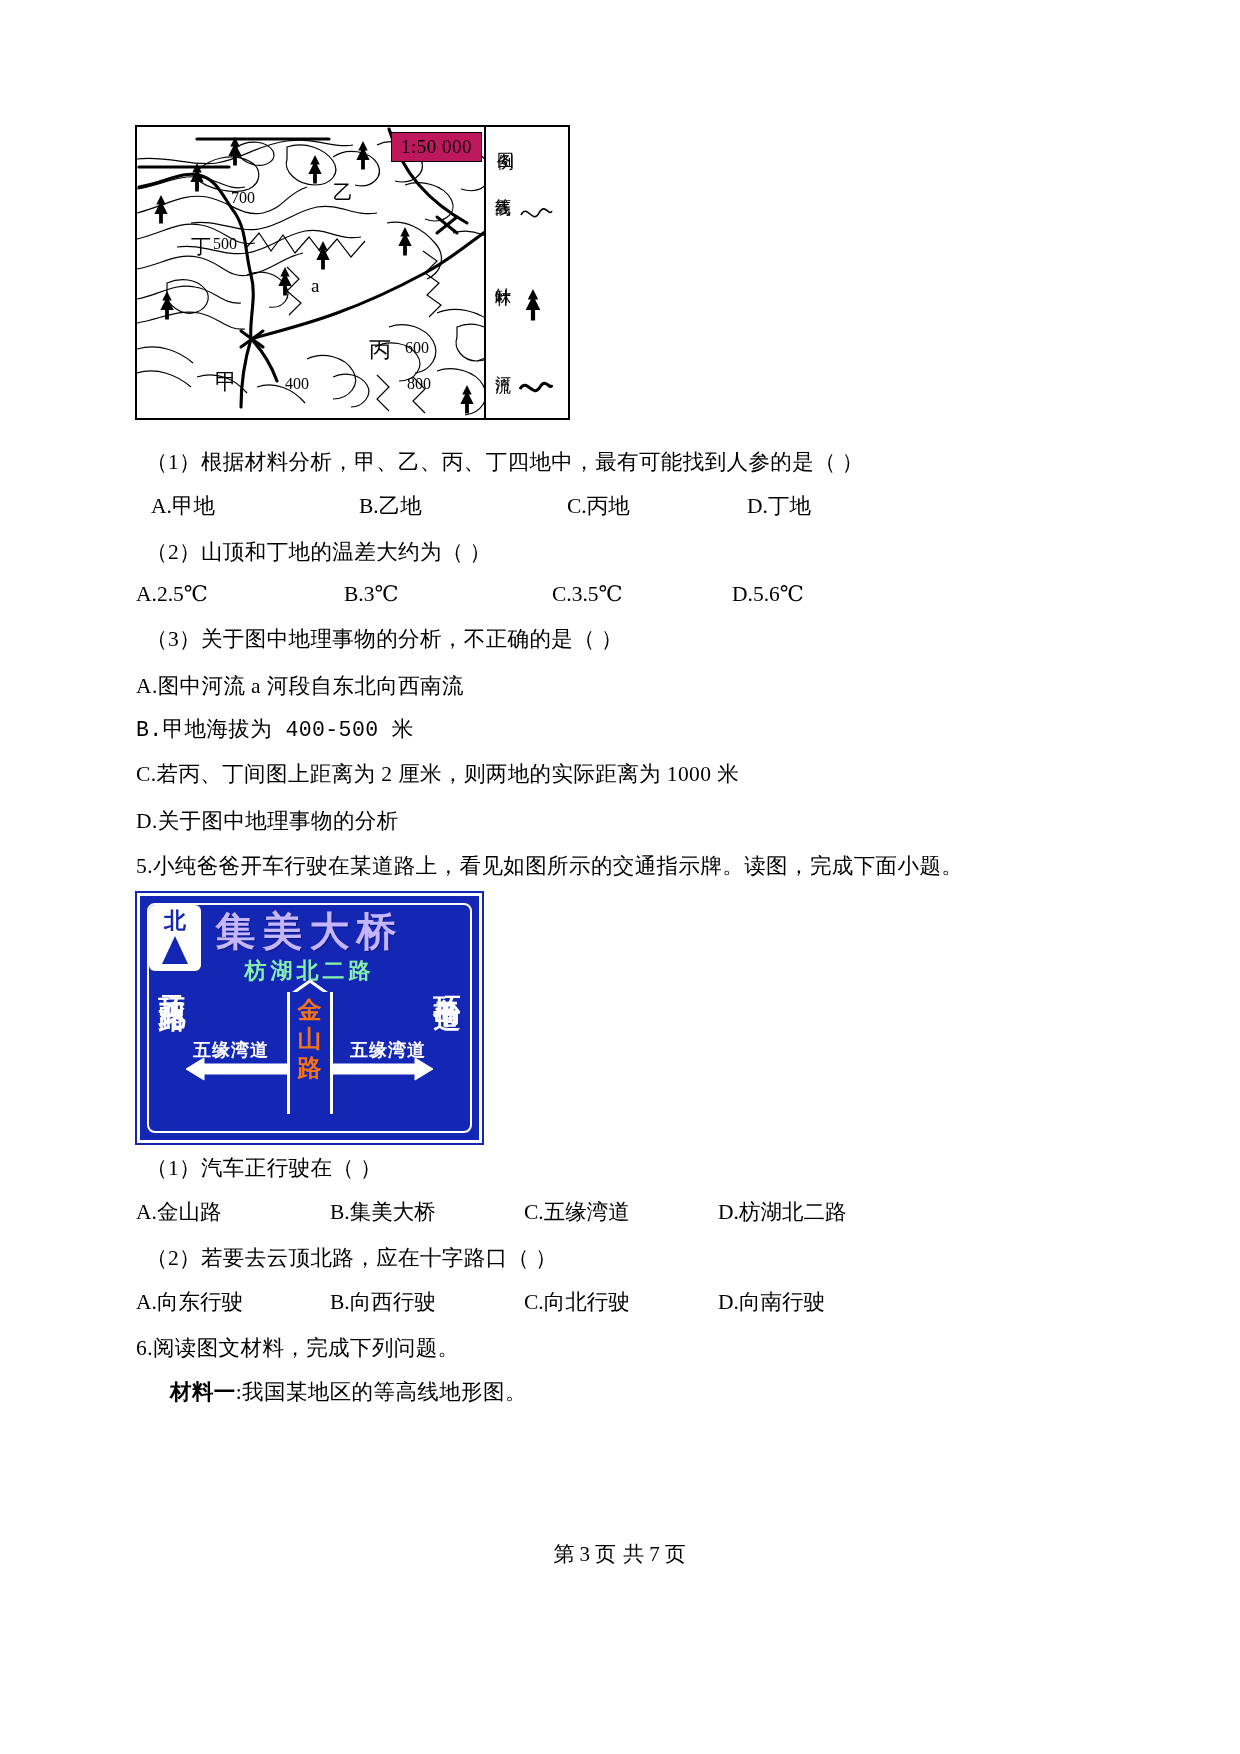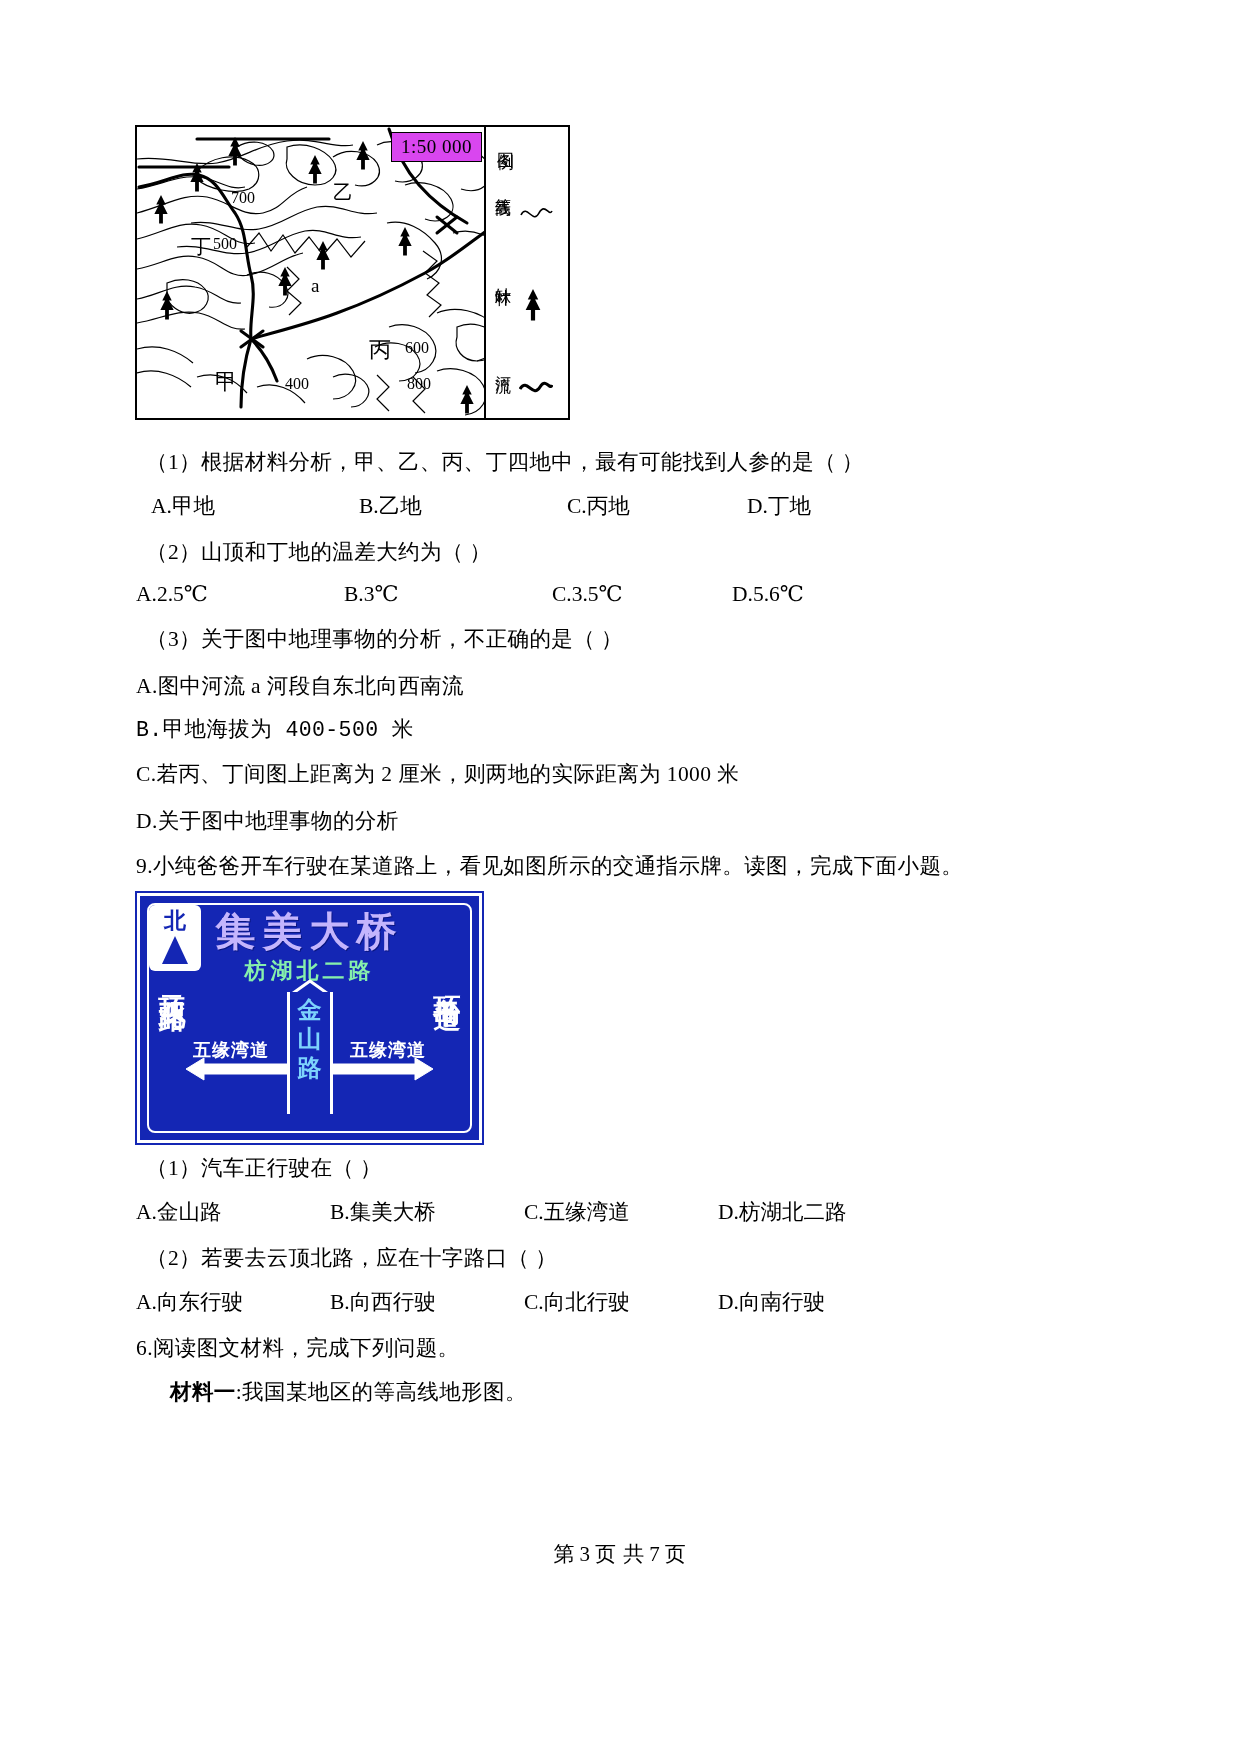--- a/index.html
+++ b/index.html
@@ -51,21 +51,21 @@
     background: #fff;
     box-sizing: border-box;
     overflow: hidden;
   }
   .map-svg { position: absolute; left: 0; top: 0; }
   .scale-box {
     position: absolute;
     right: 86px;
     top: 5px;
     border: 1.5px solid #000;
-    background: #d946ef;
+    background: #be185d;
     padding: 3px 9px;
     font-size: 19px;
     font-family: "Liberation Serif", serif;
     letter-spacing: 0.5px;
     z-index: 6;
   }
   .legend-panel {
     position: absolute;
     right: 0; top: 0;
     width: 84px;
@@ -225,21 +225,21 @@
     width: 46px;
     height: 18px;
     z-index: 4;
   }
   .center-road-label {
     position: absolute;
     left: 50%;
     transform: translateX(-50%);
     top: 100px;
     width: 46px;
-    color: #7dd3fc;
+    color: #f97316;
     font-size: 24px;
     font-weight: bold;
     text-align: center;
     line-height: 29px;
     z-index: 6;
     font-family: "DejaVu Sans", sans-serif;
   }
   .wan-left, .wan-right {
     position: absolute;
     top: 142px;
@@ -435,21 +435,21 @@
     <span class="opt" style="width:208px;">A.2.5℃</span><span class="opt" style="width:208px;">B.3℃</span><span class="opt" style="width:180px;">C.3.5℃</span><span class="opt">D.5.6℃</span>
   </div>
 
   <div class="qline stem" style="left:138px; top:624px;margin-left:8px;">（3）关于图中地理事物的分析，不正确的是（  ）</div>
 
   <div class="qline" style="left:136px; top:671px;">A.图中河流 a 河段自东北向西南流</div>
   <div class="qline" style="left:136px; top:715px;font-family:Liberation Mono, monospace;">B.甲地海拔为 400-500 米</div>
   <div class="qline" style="left:136px; top:759px;">C.若丙、丁间图上距离为 2 厘米，则两地的实际距离为 1000 米</div>
   <div class="qline" style="left:136px; top:806px;">D.关于图中地理事物的分析</div>
 
-  <div class="qline" style="left:136px; top:851px;">9.小纯爸爸开车行驶在某道路上，看见如图所示的交通指示牌。读图，完成下面小题。</div>
+  <div class="qline" style="left:136px; top:851px;">5.小纯爸爸开车行驶在某道路上，看见如图所示的交通指示牌。读图，完成下面小题。</div>
 
   <div class="sign">
     <div class="sign-inner"></div>
 
     <div class="north-badge">
       <span class="nb-char">北</span>
       <span class="nb-arrow"></span>
     </div>
 
     <div class="sign-title">集美大桥</div>

